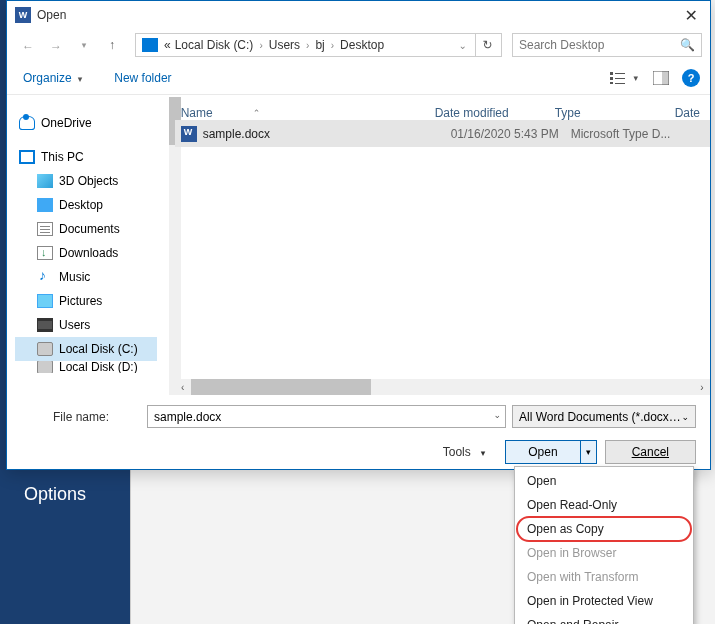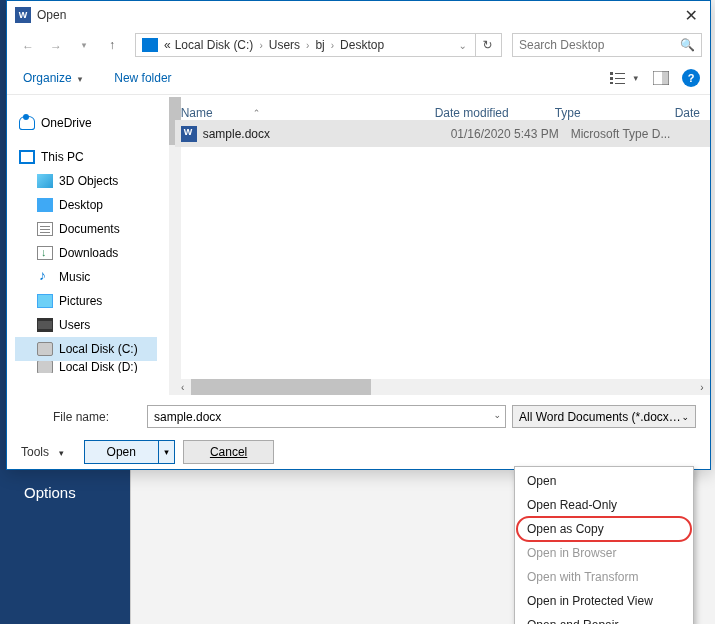--- a/index.html
+++ b/index.html
@@ -80,35 +80,35 @@
 .hscroll .thumb { position:absolute; left:0; width:180px; height:16px; background:#c2c2c2; }
 
 .footer { padding: 10px 14px 12px 14px; }
 .fn-row { display: flex; align-items: center; gap: 6px; margin-bottom: 12px;}
 .fn-label { width: 120px; text-align: center; color: #333; }
 .fn-input { flex: 1; height: 23px; border: 1px solid #aaa; padding: 0 6px; position: relative;}
 .fn-input input { width: 100%; border: none; outline: none; height: 100%; }
 .fn-caret { position:absolute; right:4px; top:4px; font-size:9px; color:#555;}
 .filter { width: 184px; height: 23px; border: 1px solid #aaa; background: #efefef; padding: 0 6px; display:flex; align-items:center; justify-content:space-between; white-space:nowrap; overflow:hidden;}
 .filter span:first-child { overflow:hidden; text-overflow: ellipsis; }
-.btn-row { display: flex; align-items: center; gap: 8px; }
+.btn-row { display: flex; align-items: center; justify-content: flex-end; gap: 8px; }
 .tools { color: #333; margin-right: 12px; }
 .tools::after { content: "▾"; font-size: 9px; margin-left: 10px; }
 .btn { height: 24px; border: 1px solid #aaa; background: #e9e9e9; display: flex; align-items: center; cursor: pointer; }
 .btn.open { border: 1px solid #0063b1; background: #e5f1fb; }
 .btn .main { padding: 0 22px; }
 .btn .drop { border-left: 1px solid #0063b1; width: 16px; text-align: center; font-size: 9px; background:#e5f1fb; height: 100%; display:flex; align-items:center; justify-content:center;}
 .btn.cancel .main { padding: 0 26px; text-decoration: underline; }
 
 .menu { position: absolute; top: 466px; left: 514px; width: 180px; background: #fff; border: 1px solid #b9b9b9; box-shadow: 2px 3px 6px rgba(0,0,0,0.25); padding: 2px; z-index: 50;}
 .menu-item { height: 24px; display: flex; align-items: center; padding: 0 10px; color: #222; cursor: pointer; }
 .menu-item.disabled { color: #999; cursor: default; }
 .menu-item.hl { outline: 2px solid #e53935; outline-offset: -1px; border-radius: 12px; }
 
-.options { position: absolute; top: 484px; left: 24px; color: #fff; font-size: 15px; }
+.options { position: absolute; top: 484px; left: 24px; color: #fff; font-size: 18px; }
 
 svg { display: block; }
 </style>
 </head>
 <body>
 
 <div class="bg-app"></div>
 <div class="bg-doc"></div>
 <div class="options">Options</div>
 

